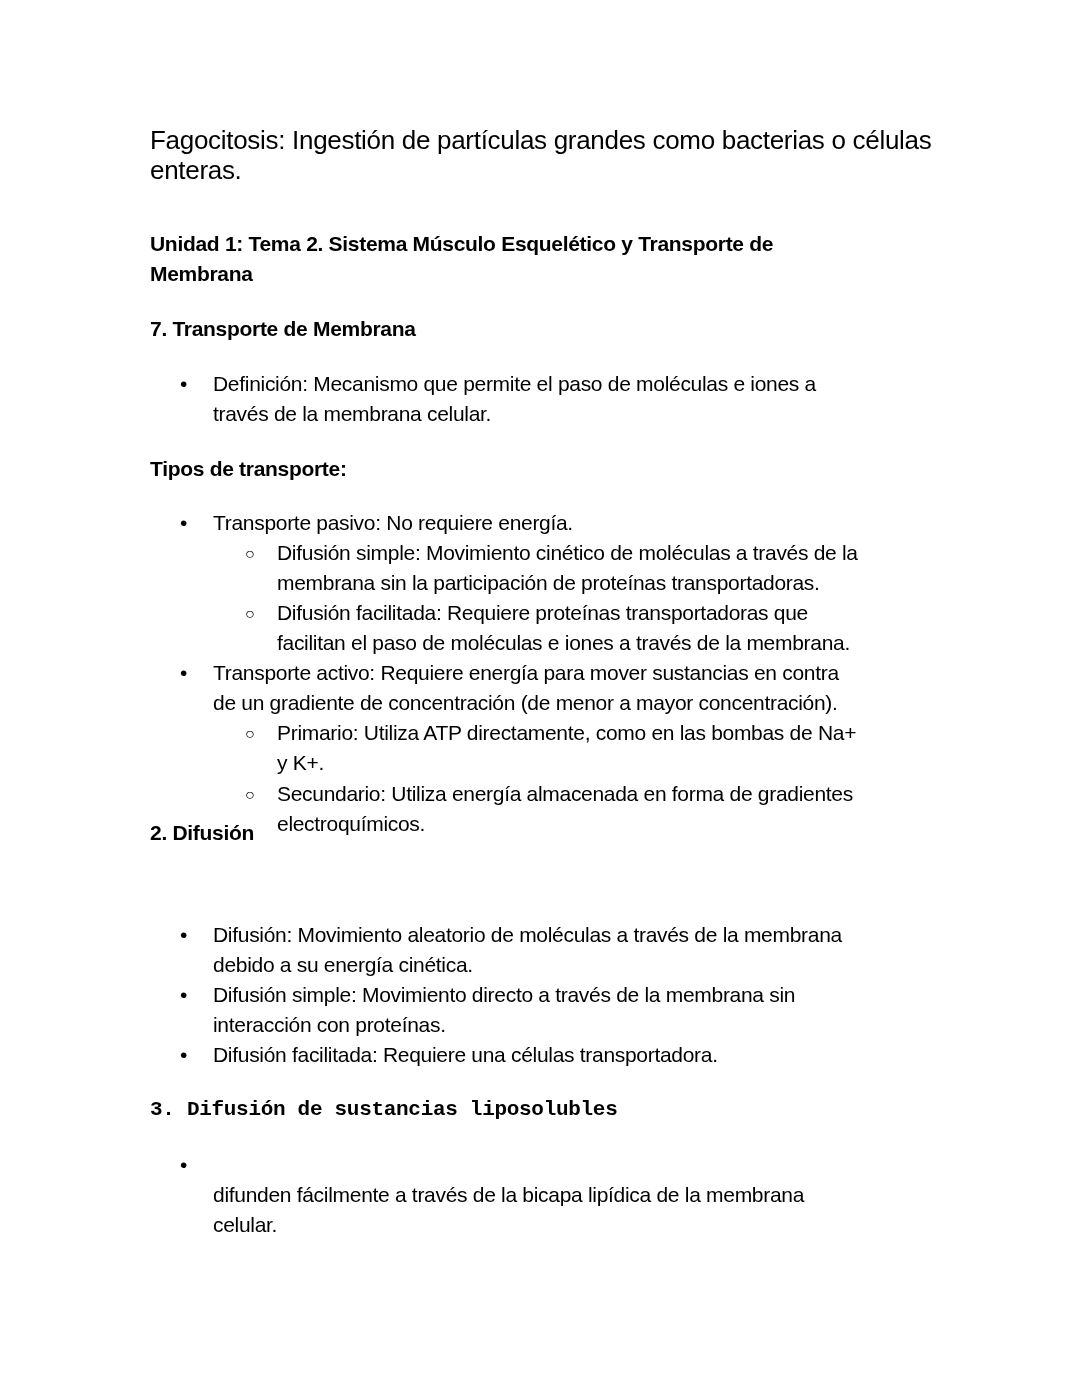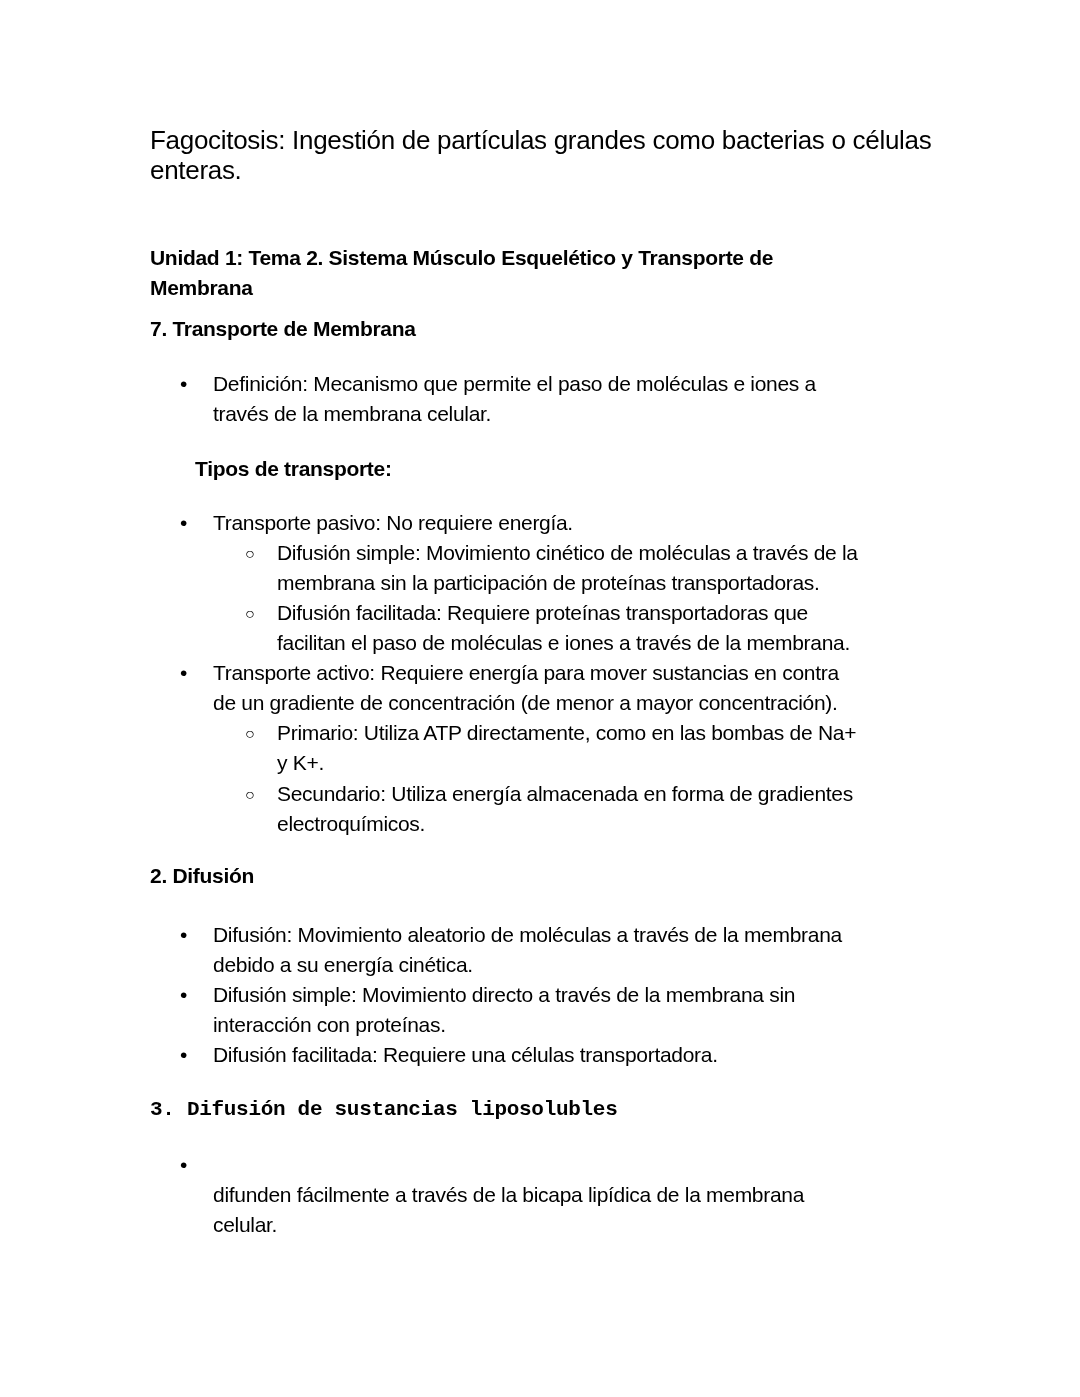--- a/index.html
+++ b/index.html
@@ -16,36 +16,36 @@
     .l2 > .bul { position: absolute; left: 95px; top: 1px; font-size: 16px; }
     b { font-weight: normal; }
   </style>
 </head>
 <body>
 
 <div class="page">
 
   <p class="para" style="position:absolute; top:125px;">Fagocitosis: Ingestión de partículas grandes como bacterias o células enteras.</p>
 
-  <div style="position:absolute; top:243px;">
+  <div style="position:absolute; top:229px;">
     <p class="h">Unidad 1: Tema 2. Sistema Músculo Esquelético y Transporte de</p>
     <p class="h">Membrana</p>
   </div>
 
   <p class="h" style="position:absolute; top:314px;">7. Transporte de Membrana</p>
 
   <ul style="position:absolute; top:369px; width:790px;">
     <li class="l1">
       <span class="bul">•</span>
       <b>Definición:</b><span> Mecanismo que permite el paso de moléculas e iones a</span><br>
       <span>través de la membrana celular.</span>
     </li>
   </ul>
 
-  <p class="h" style="position:absolute; top:454px;margin-left:45px;">Tipos de transporte:</p>
+  <p class="h" style="position:absolute; top:454px;">Tipos de transporte:</p>
 
   <ul style="position:absolute; top:508px; width:800px;">
     <li class="l1">
       <span class="bul">•</span>
       <b>Transporte pasivo:</b><span> No requiere energía.</span>
     </li>
     <li class="l2">
       <span class="bul">○</span>
       <b>Difusión simple:</b><span> Movimiento cinético de moléculas a través de la</span><br>
       <span>membrana sin la participación de proteínas transportadoras.</span>
@@ -65,21 +65,21 @@
       <b>Primario:</b><span> Utiliza ATP directamente, como en las bombas de Na+</span><br>
       <span>y K+.</span>
     </li>
     <li class="l2" style="margin-top:1px;">
       <span class="bul">○</span>
       <b>Secundario:</b><span> Utiliza energía almacenada en forma de gradientes</span><br>
       <span>electroquímicos.</span>
     </li>
   </ul>
 
-  <p class="h" style="position:absolute; top:861px;">2. Difusión</p>
+  <p class="h" style="position:absolute; top:818px;">2. Difusión</p>
 
   <ul style="position:absolute; top:920px; width:790px;">
     <li class="l1">
       <span class="bul">•</span>
       <b>Difusión:</b><span> Movimiento aleatorio de moléculas a través de la membrana</span><br>
       <span>debido a su energía cinética.</span>
     </li>
     <li class="l1">
       <span class="bul">•</span>
       <b>Difusión simple:</b><span> Movimiento directo a través de la membrana sin</span><br>

